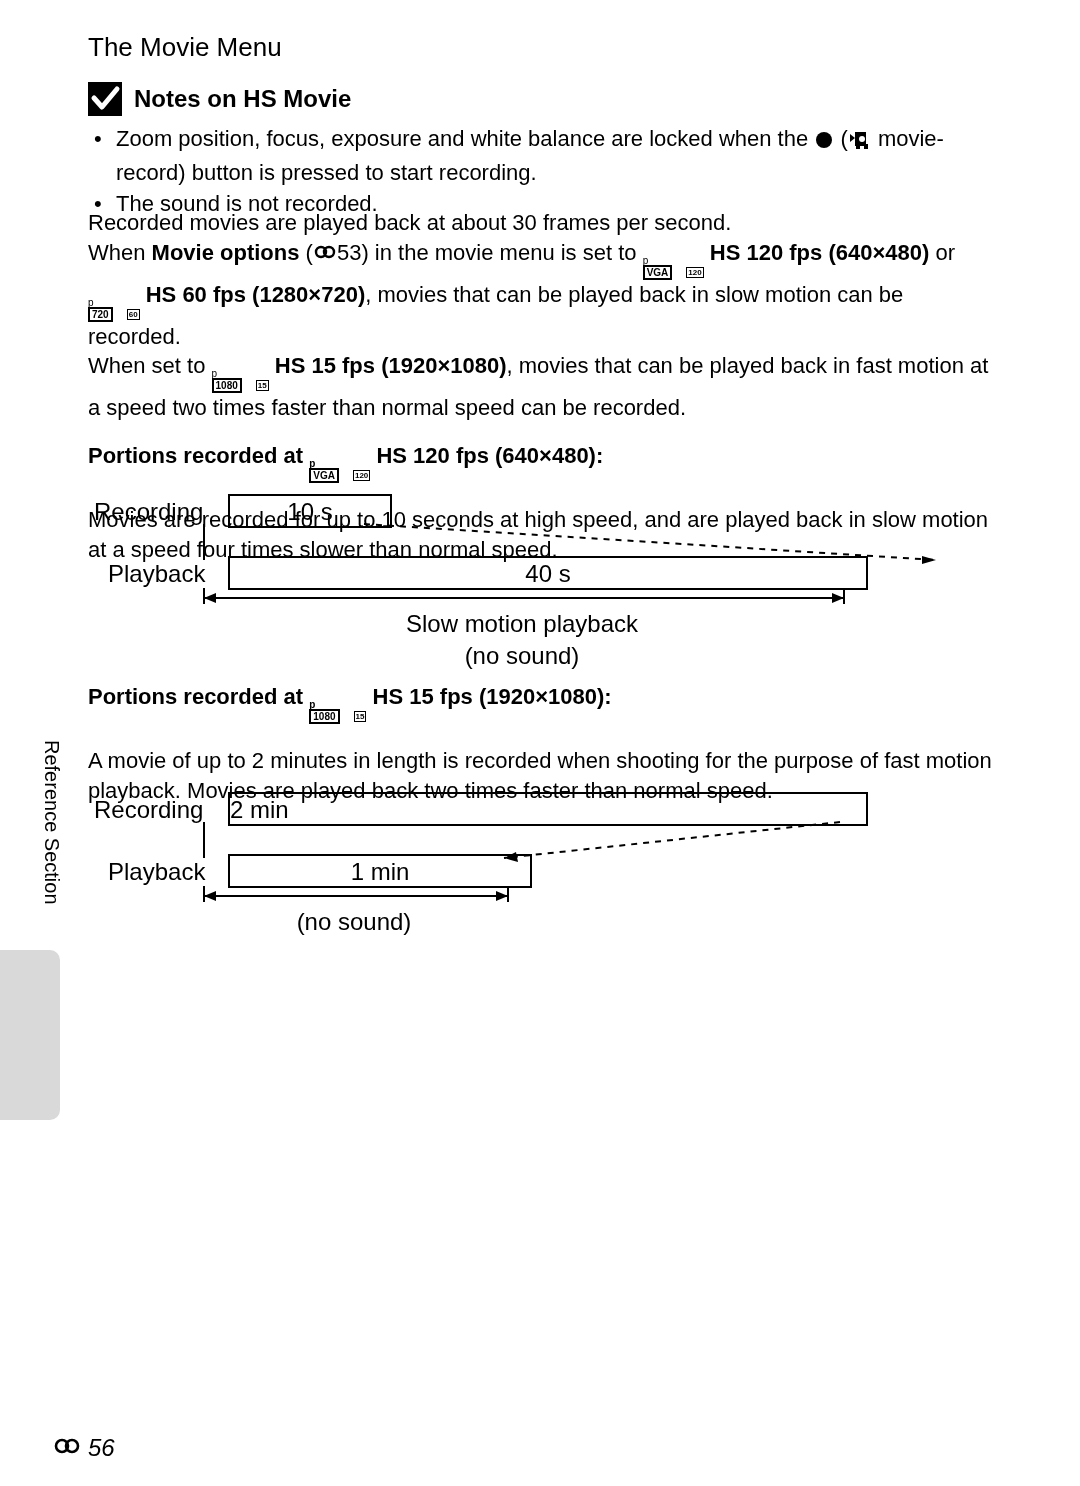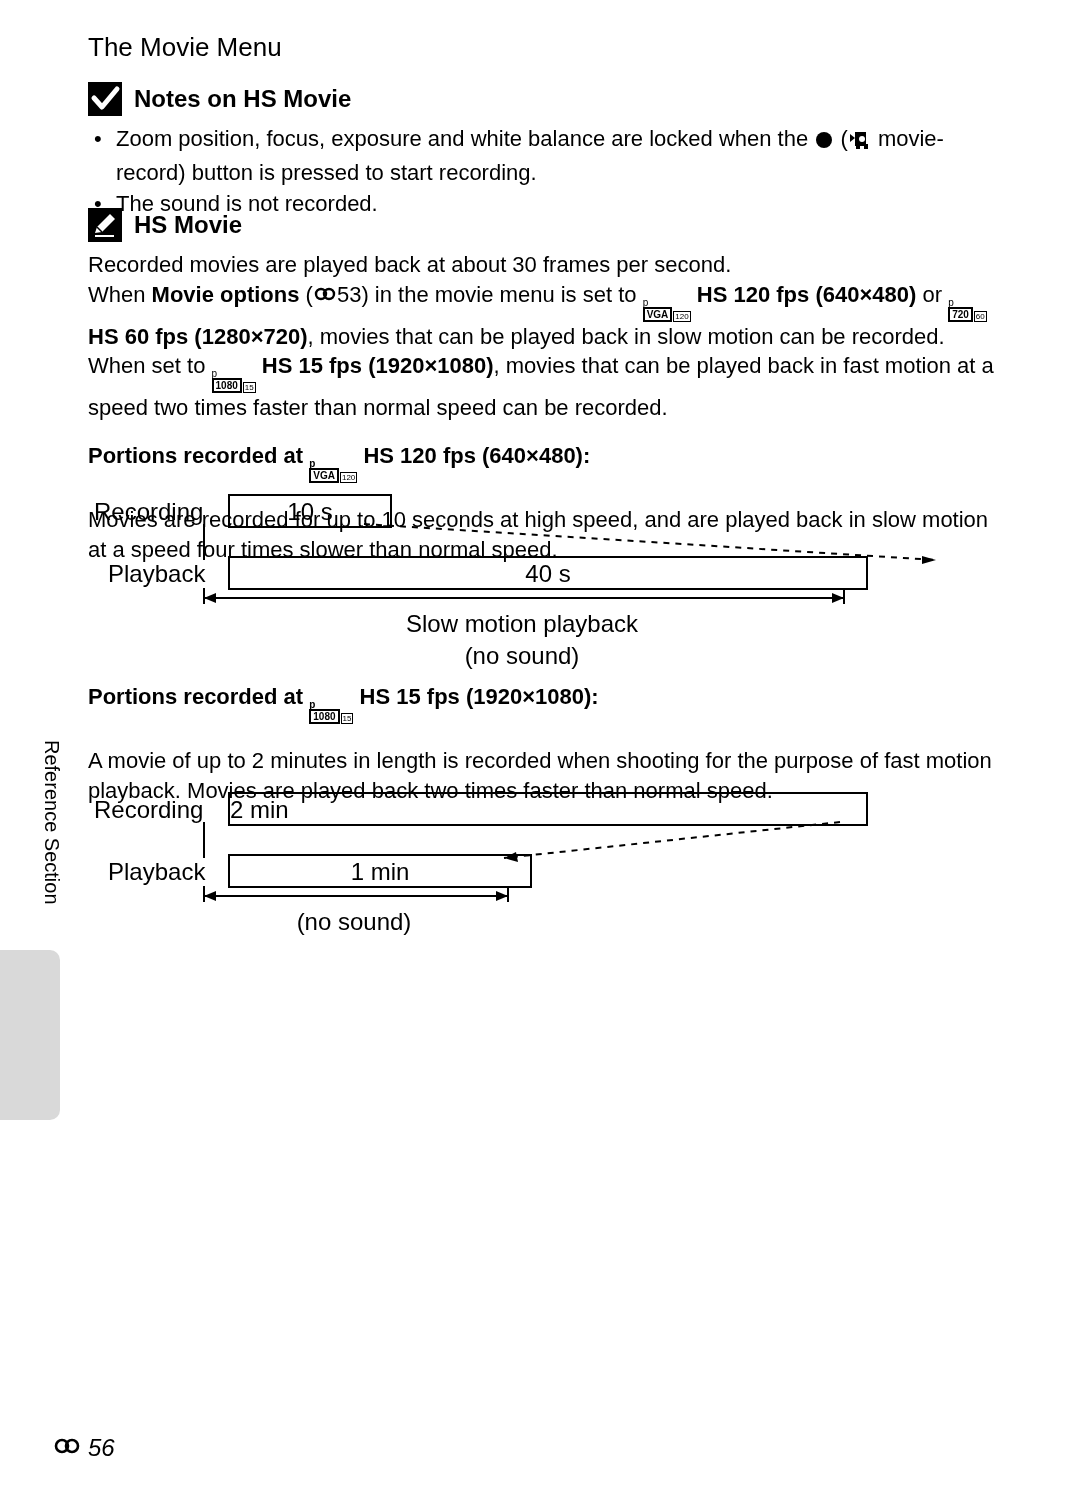--- a/index.html
+++ b/index.html
@@ -23,23 +23,23 @@
   .bullet-list{margin:0;padding:0 0 0 0;}
   .bullet-list li{
     list-style:none;position:relative;padding-left:28px;margin:2px 0;
   }
   .bullet-list li::before{
     content:"•";position:absolute;left:6px;top:0;
   }
   .inline-icon{display:inline-block;vertical-align:-4px;}
   .mode-icon{display:inline-flex;vertical-align:-4px;}
   .mode-icon .top{font-size:10px;line-height:8px;display:block;letter-spacing:-1px;}
-  .mode-icon .mid{display:flex;align-items:flex-end;gap:1px;}
+  .mode-icon .mid{display:flex;align-items:center;gap:14px;}
   .mode-icon .mbox{border:2px solid #000;font-size:10px;font-weight:700;padding:0 2px;line-height:11px;}
-  .mode-icon .sbox{border:1.5px solid #000;font-size:8px;font-weight:400;padding:0 1px;line-height:9px;}
+  .mode-icon .sbox{border:1.5px solid #000;font-size:8px;font-weight:700;padding:0 1px;line-height:9px;}
   .bold{font-weight:700;}
   .para{margin:0;}
   .subhead{font-weight:700;margin-top:18px;}
   .diagram{position:absolute;}
   .dlabel{position:absolute;font-size:24px;}
   .dbox{position:absolute;border:2px solid #000;margin-left:24px;}
   .dcap{position:absolute;text-align:center;font-size:24px;}
   .sidebar{
     position:absolute;left:0;top:950px;width:60px;height:170px;
     background:#d9d9d9;border-top-right-radius:10px;border-bottom-right-radius:10px;
@@ -85,31 +85,20 @@
             <rect x="12" y="16" width="4" height="3" fill="#fff"></rect>
           </svg></span><span> movie-record) button is pressed to start recording.</span>
     </li>
     <li>
       <span>The sound is not recorded.</span>
     </li>
   </ul>
 </div>
 
 <div class="sec2">
-  <div class="h-row">
-    <span class="icon-box">
-      <svg width="34" height="34" viewBox="0 0 34 34">
-        <rect x="0" y="0" width="34" height="34" fill="#000"></rect>
-        <path d="M7 25 L9 19 L22 6 L27 11 L14 24 L7 25 Z" fill="#fff"></path>
-        <path d="M9 19 L14 24" stroke="#000" stroke-width="1.5"></path>
-        <path d="M7 28 L26 28" stroke="#fff" stroke-width="2"></path>
-      </svg>
-    </span>
-    <span class="h-title">HS Movie</span>
-  </div>
   <p class="para">Recorded movies are played back at about 30 frames per second.</p>
   <p class="para">
     <span>When </span><span class="bold">Movie options</span><span> (</span><span class="linkicon"><svg width="24" height="16" viewBox="0 0 24 16">
           <path d="M3 8 A5 5 0 0 1 13 8 M11 8 A5 5 0 0 1 21 8 M3 8 A5 5 0 0 0 13 8 M11 8 A5 5 0 0 0 21 8" stroke="#000" stroke-width="2.4" fill="none"></path>
         </svg></span><span>53</span><span>) in the movie menu is set to </span><span class="mode-icon">
         <span>
           <span class="top">p</span>
           <span class="mid">
             <span class="mbox">VGA</span>
             <span class="sbox">120</span>

